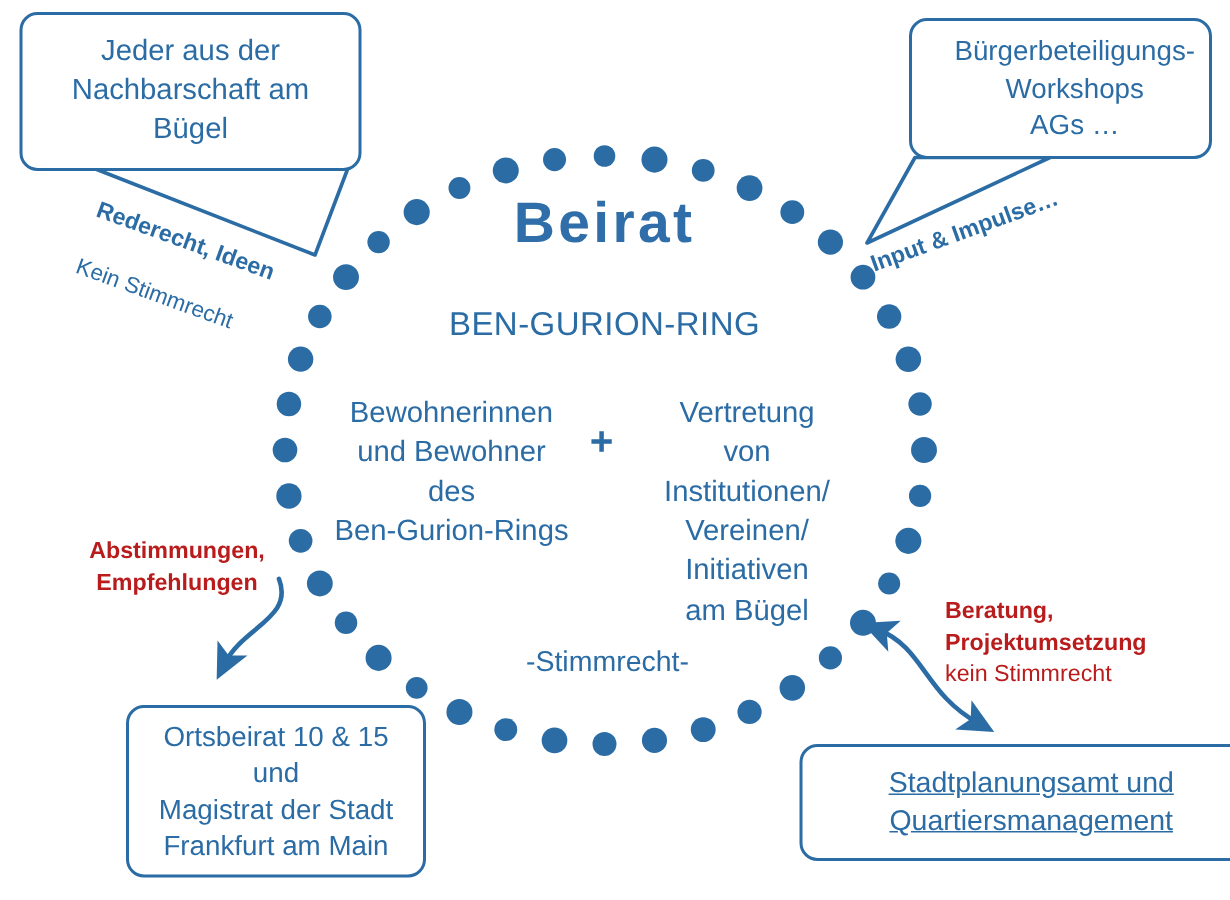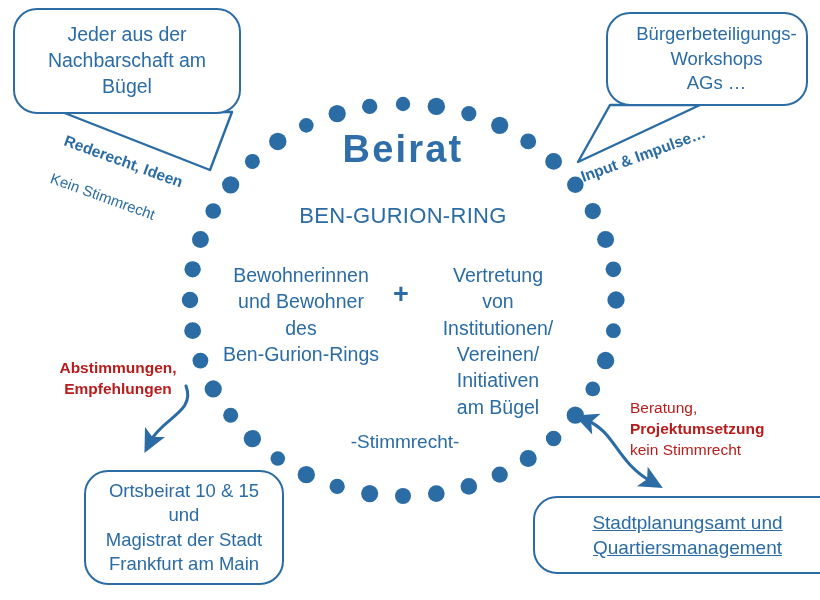--- a/index.html
+++ b/index.html
@@ -24,21 +24,21 @@
     left: 0;
     top: 0;
     width: 820px;
     height: 600px;
     overflow: visible;
   }
   .bubble {
     position: absolute;
     box-sizing: border-box;
     border: 2.4px solid #2b6ca5;
-    border-radius: 24px;
+    border-radius: 12px;
     background: #ffffff;
     color: #2b6ca5;
     display: flex;
     align-items: center;
     justify-content: center;
     text-align: center;
     line-height: 1.32;
     z-index: 4;
   }
   .bubble-text {
@@ -155,21 +155,21 @@
     font-weight: bold;
     text-align: center;
   }
   #label-beratung {
     left: 630px;
     top: 398px;
     width: 180px;
     font-size: 15.5px;
     text-align: left;
   }
-  #label-beratung .b1 { font-weight: normal; display: block; }
+  #label-beratung .b1 { font-weight: bold; display: block; }
   #label-beratung .b2 { font-weight: bold; display: block; }
   #label-beratung .b3 { font-weight: normal; display: block; }
 
   .ring-dot { fill: #2b6ca5; }
 </style>
 </head>
 <body>
 
 <div id="stage">
 

